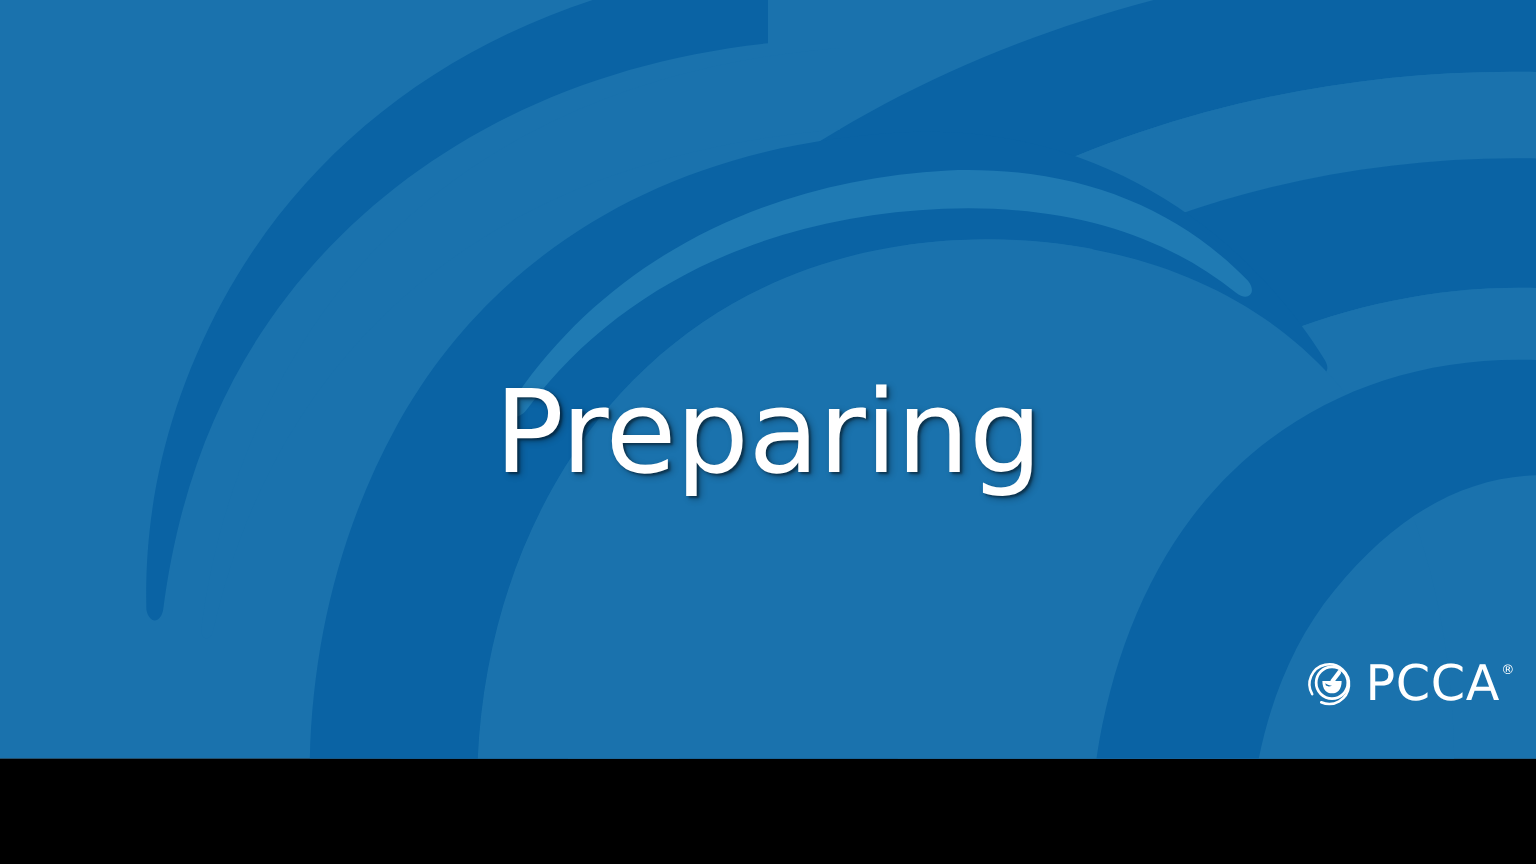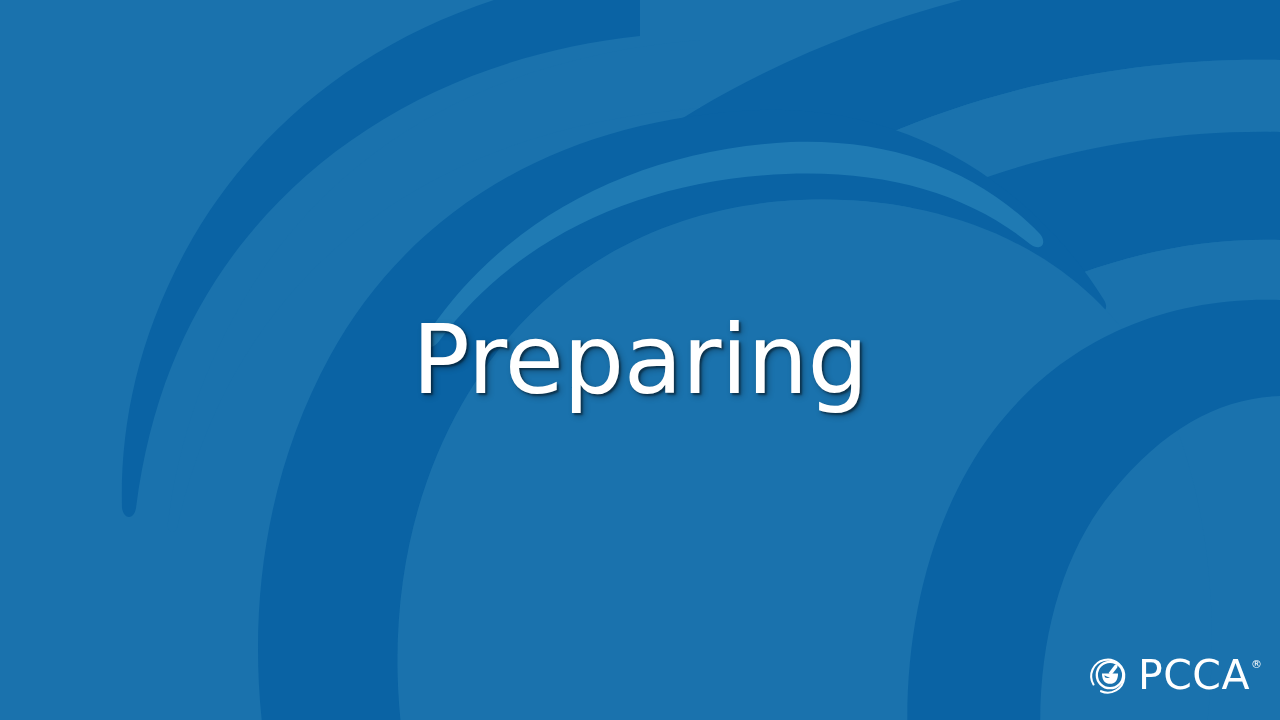--- a/index.html
+++ b/index.html
@@ -9,21 +9,21 @@
   }
   body {
     width: 1280px;
     height: 720px;
     overflow: hidden;
   }
 
   #slide {
     position: relative;
     width: 1280px;
-    height: 720px;
+    height: 632px;
     overflow: hidden;
     font-family: "Liberation Sans", sans-serif;
     background: #737373;
   }
 
   #bg-swirl {
     position: absolute;
     left: 0;
     top: 0;
     width: 1280px;
@@ -55,21 +55,21 @@
     text-shadow:
        2px 2px 2px rgba(0,0,0,0.42),
        3px 3px 6px rgba(0,0,0,0.30);
     white-space: nowrap;
   }
   #title-line-2 { margin-top: -6px; }
 
   #logo {
     position: absolute;
     right: 18px;
-    bottom: 18px;
+    bottom: 36px;
     display: flex;
     align-items: center;
     height: 54px;
   }
   #logo-mark { display: block; }
   #logo-wordmark {
     display: flex;
     align-items: flex-start;
     margin-left: 5px;
   }

